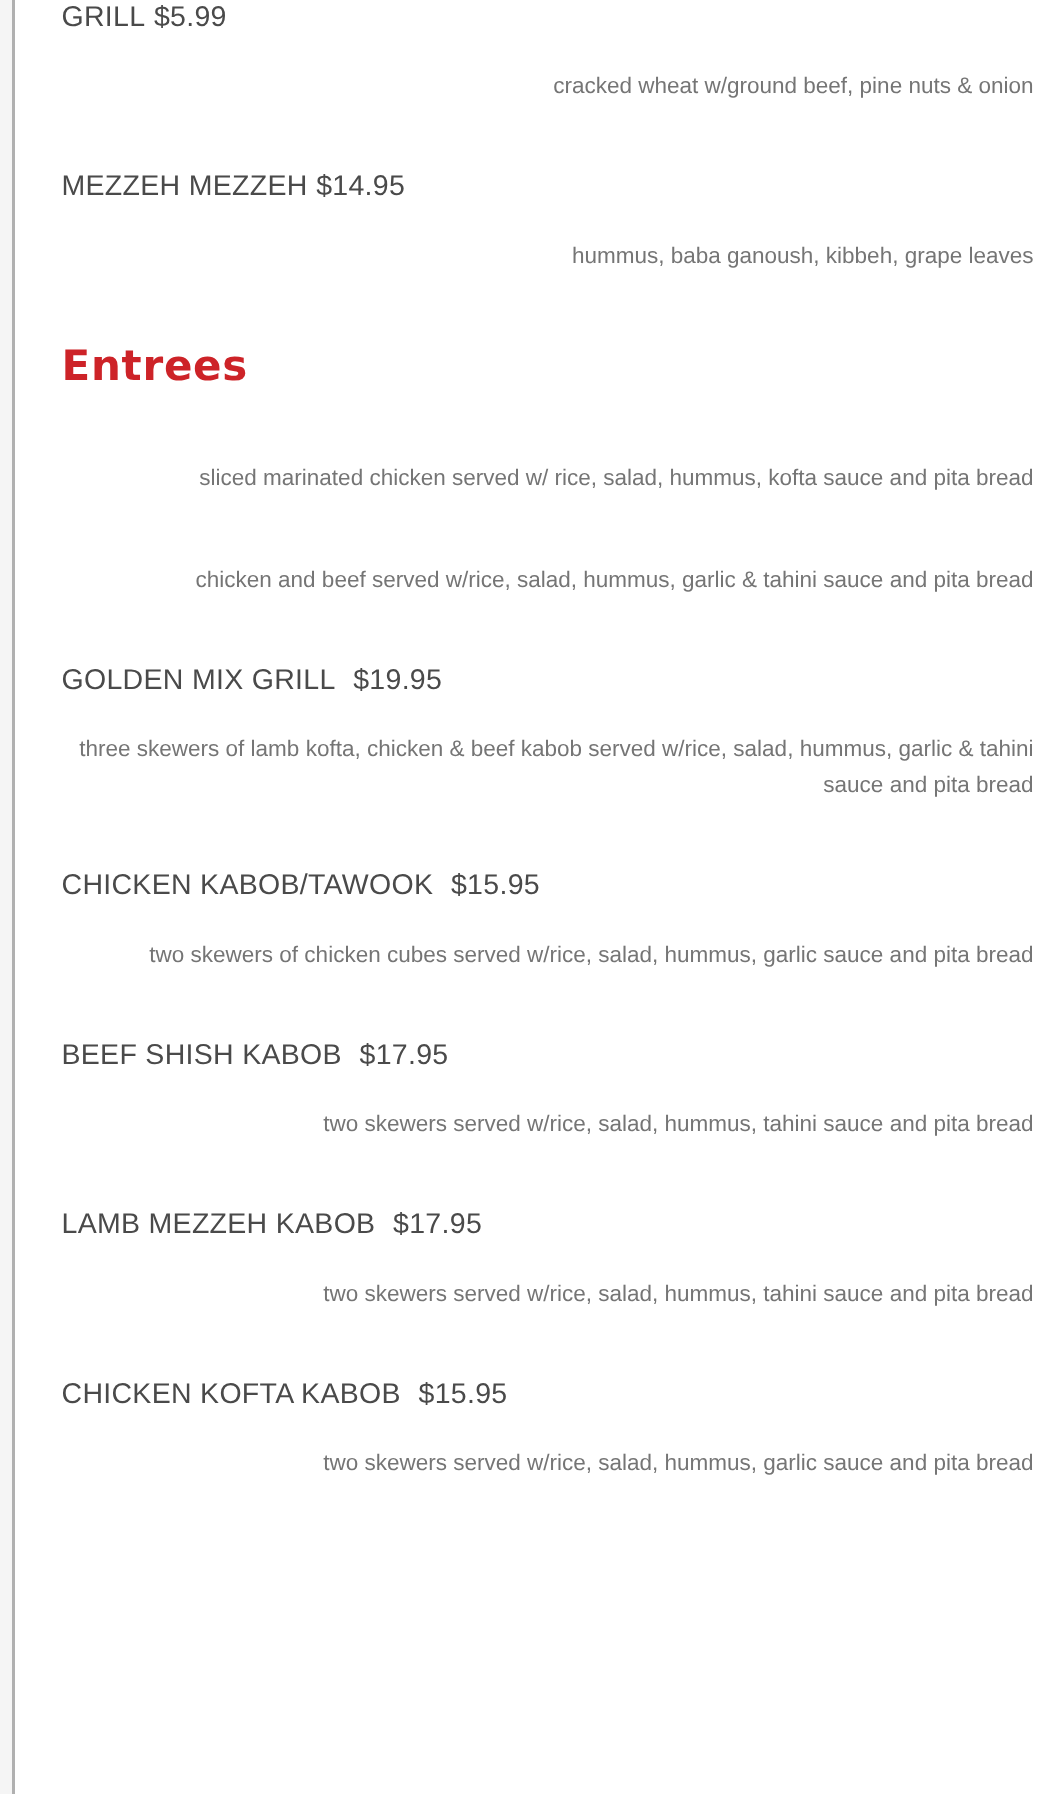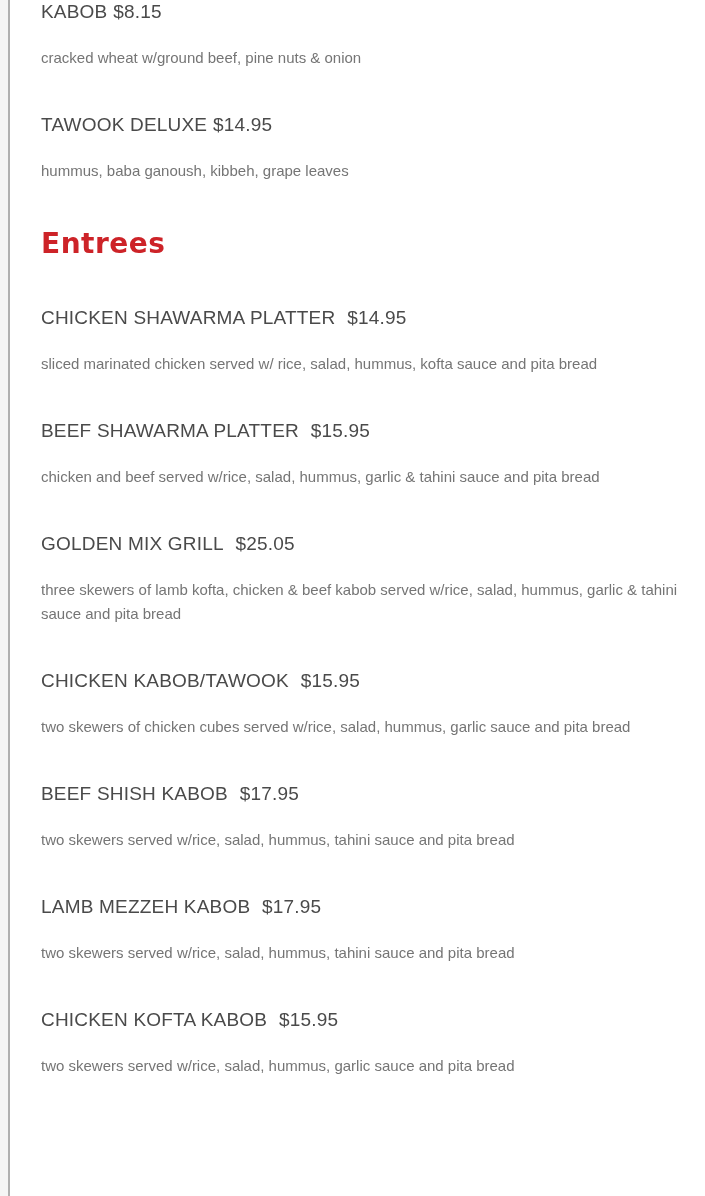--- a/index.html
+++ b/index.html
@@ -32,20 +32,21 @@
     margin:0 0 23px 0;
     font-size:19px;line-height:22px;
     font-weight:400;
     letter-spacing:0.2px;
     color:var(--title);
   }
   .item-desc{
     margin:0 0 44px 0;
     font-size:15px;line-height:24px;
     color:var(--desc);
+    text-align:right;
   }
   .appetizer .price{margin-left:0.30em;}
   .entree .price{margin-left:0.62em;}
   .section-title{
     margin:26px 0 46px 0;
     font-size:28px;line-height:34px;
     text-align:left;
     font-family:"DejaVu Sans",sans-serif;
     font-weight:700;
     letter-spacing:0.5px;
@@ -53,46 +54,44 @@
   }
 </style>
 </head>
 <body>
 
 <div class="left-gutter"></div>
 
 <div class="content">
 
   <div class="item appetizer">
-    <h3 class="item-title"><span>KABOB</span><span class="price">$8.15</span></h3>
+    <h3 class="item-title"><span>GRILL</span><span class="price">$5.99</span></h3>
     <p class="item-desc">cracked wheat w/ground beef, pine nuts &amp; onion</p>
   </div>
 
   <div class="item appetizer">
-    <h3 class="item-title"><span>TAWOOK DELUXE</span><span class="price">$14.95</span></h3>
+    <h3 class="item-title"><span>MEZZEH MEZZEH</span><span class="price">$14.95</span></h3>
     <p class="item-desc">hummus, baba ganoush, kibbeh, grape leaves</p>
   </div>
 
   <h2 class="section-title">Entrees</h2>
 
   <div class="item entree">
-    <h3 class="item-title"><span>CHICKEN SHAWARMA PLATTER</span><span class="price">$14.95</span></h3>
     <p class="item-desc">sliced marinated chicken served w/ rice, salad, hummus, kofta sauce and pita bread</p>
   </div>
 
   <div class="item entree">
-    <h3 class="item-title"><span>BEEF SHAWARMA PLATTER</span><span class="price">$15.95</span></h3>
   </div>
 
   <div class="item entree">
     <p class="item-desc">chicken and beef served w/rice, salad, hummus, garlic &amp; tahini sauce and pita bread</p>
   </div>
 
   <div class="item entree">
-    <h3 class="item-title"><span>GOLDEN MIX GRILL</span><span class="price">$25.05</span></h3>
+    <h3 class="item-title"><span>GOLDEN MIX GRILL</span><span class="price">$19.95</span></h3>
     <p class="item-desc">three skewers of lamb kofta, chicken &amp; beef kabob served w/rice, salad, hummus, garlic &amp; tahini sauce and pita bread</p>
   </div>
 
   <div class="item entree">
     <h3 class="item-title"><span>CHICKEN KABOB/TAWOOK</span><span class="price">$15.95</span></h3>
     <p class="item-desc">two skewers of chicken cubes served w/rice, salad, hummus, garlic sauce and pita bread</p>
   </div>
 
   <div class="item entree">
     <h3 class="item-title"><span>BEEF SHISH KABOB</span><span class="price">$17.95</span></h3>

